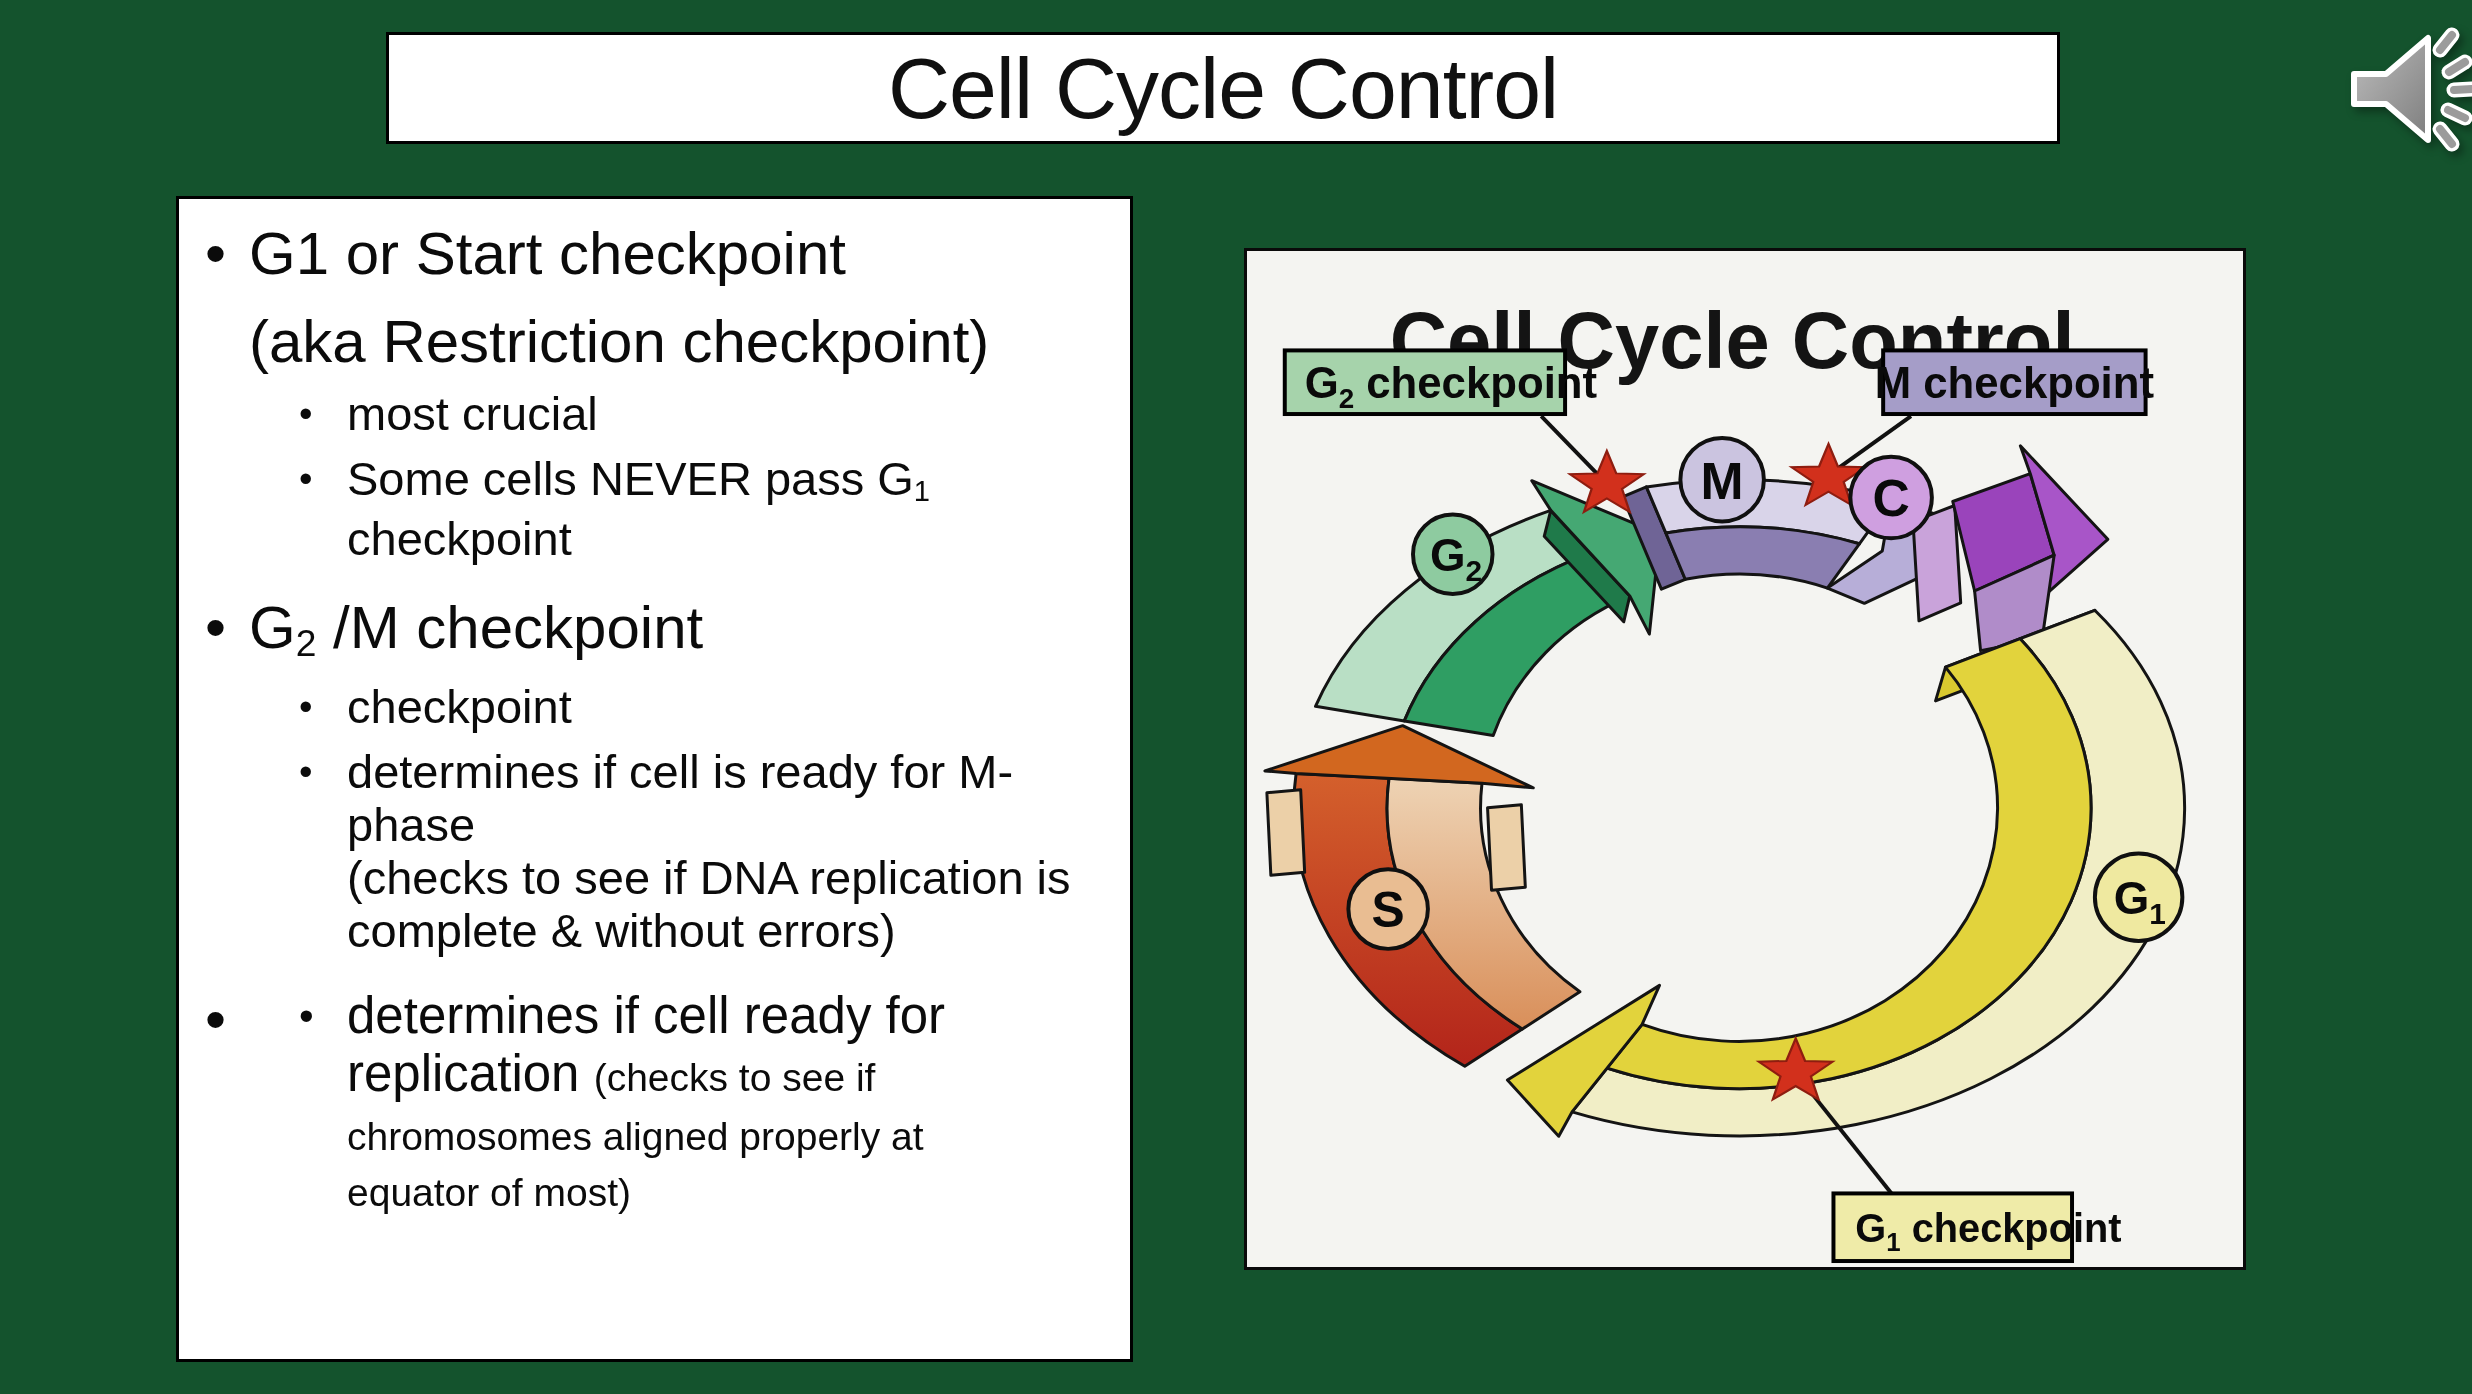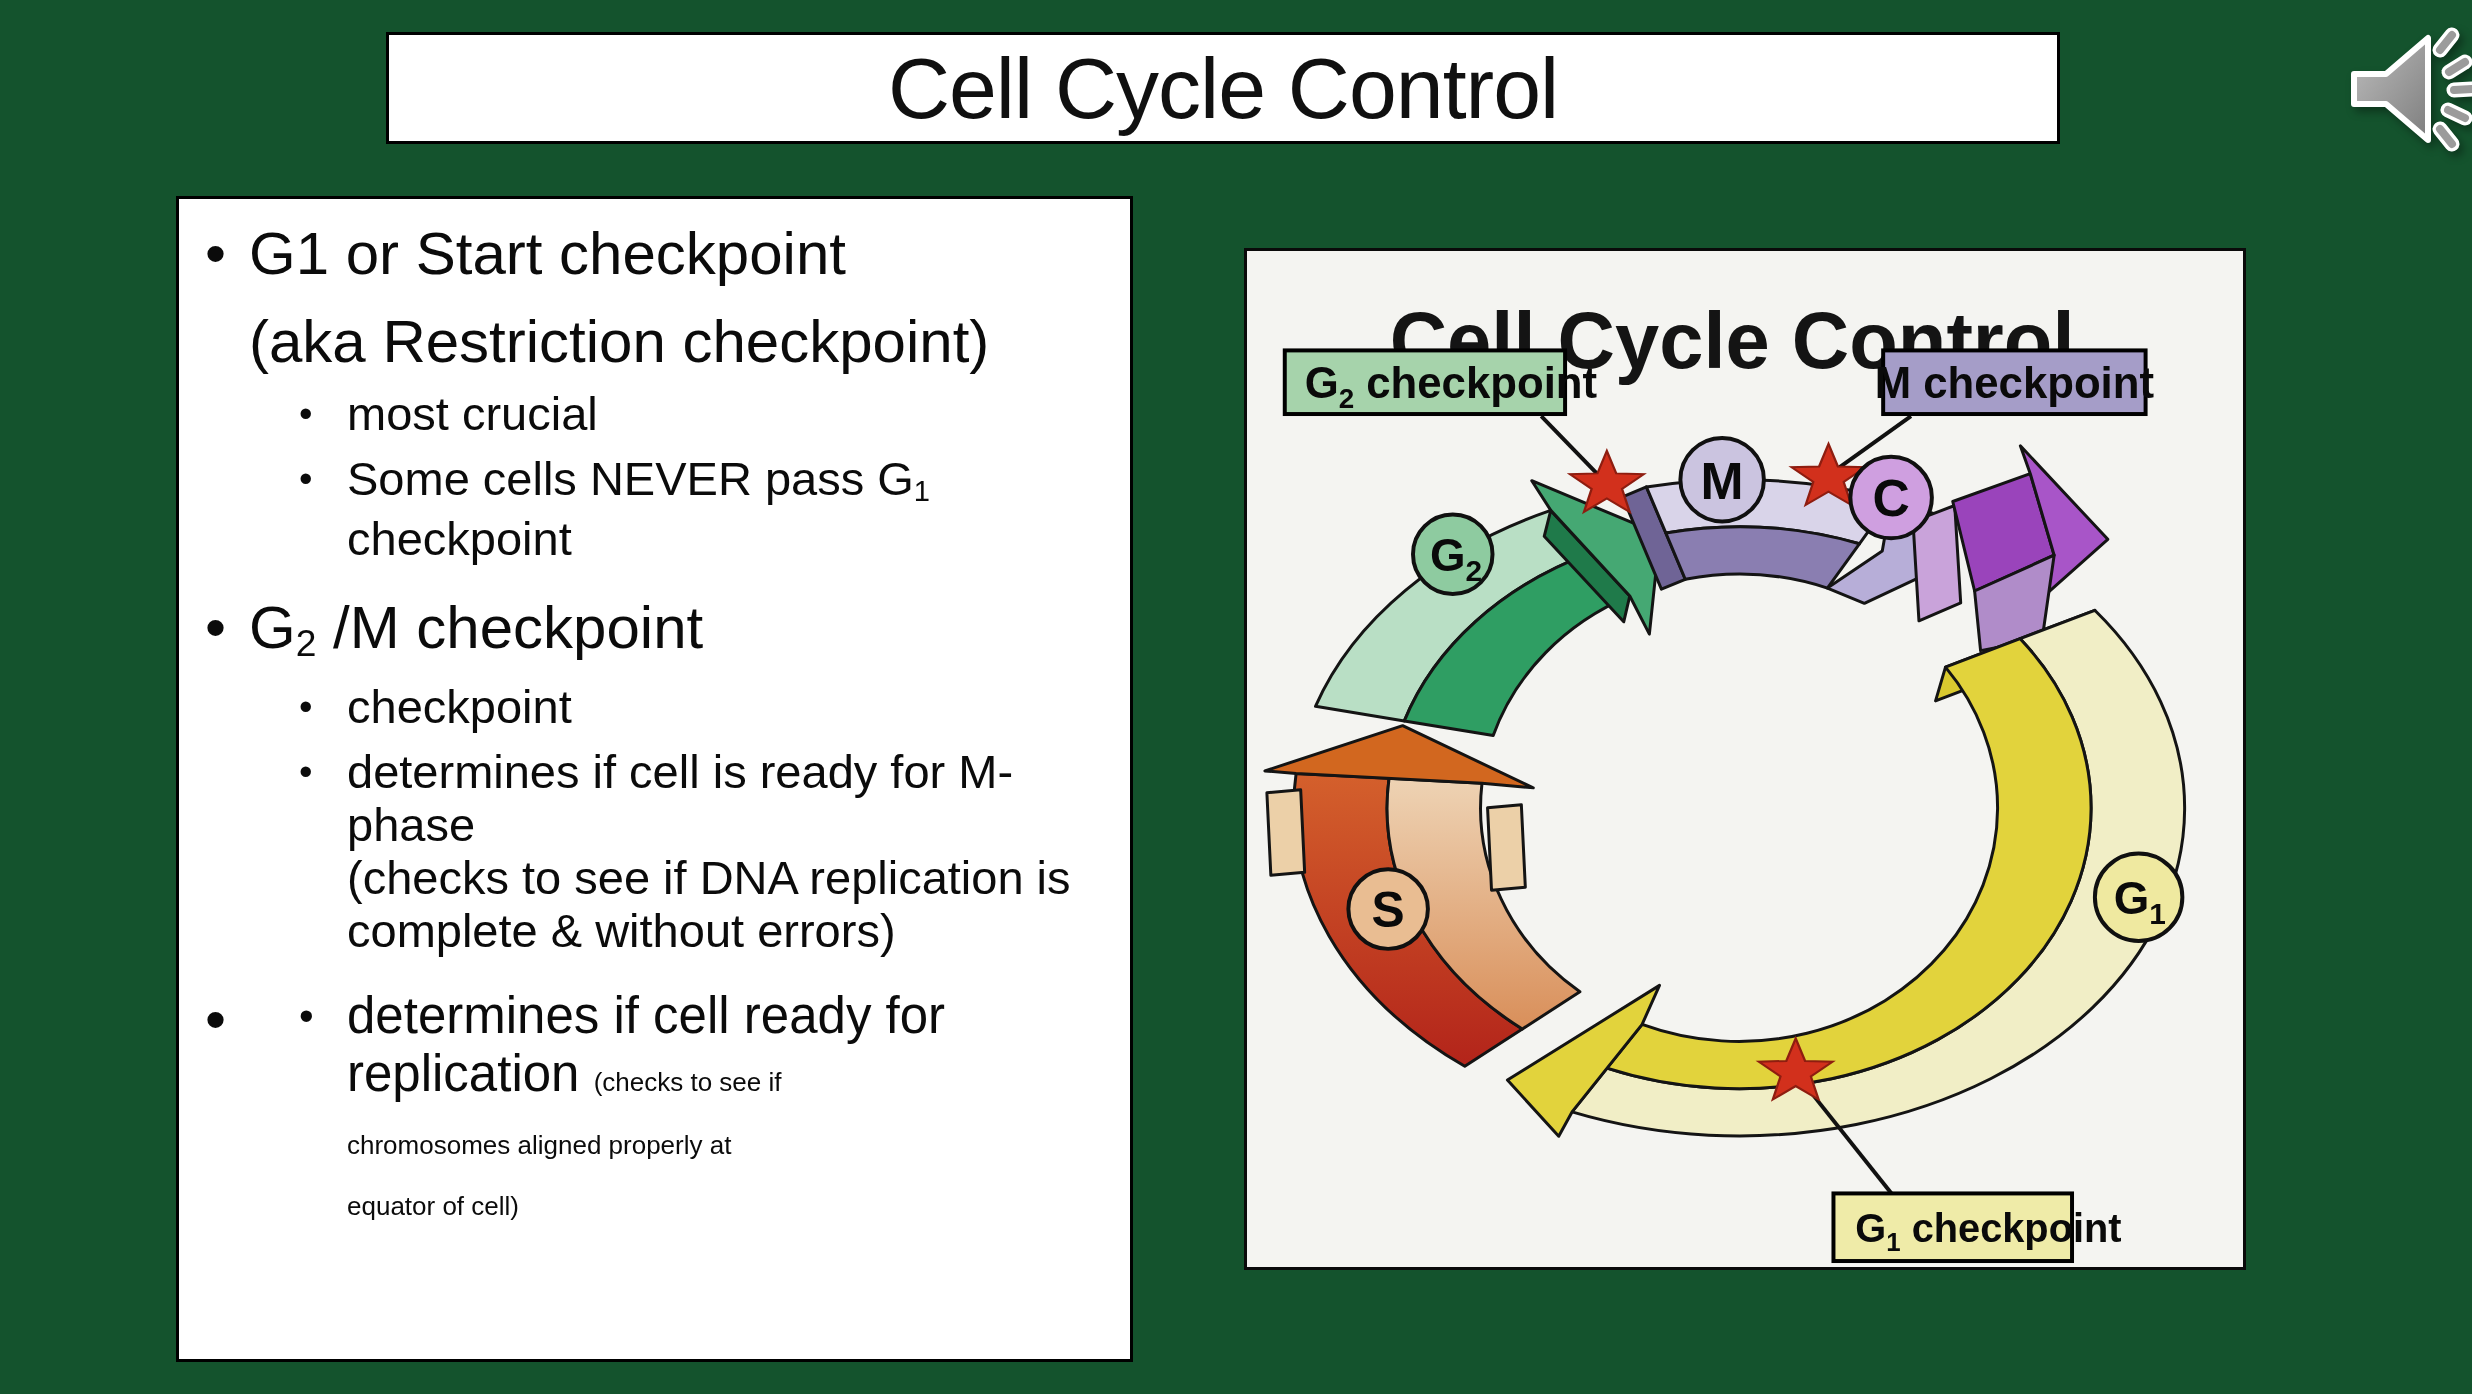--- a/index.html
+++ b/index.html
@@ -17,21 +17,21 @@
   .audio-wrap svg{filter:drop-shadow(4px 5px 4px rgba(0,0,0,0.35));}
 
   
   .content-box{position:absolute;left:176px;top:196px;width:957px;height:1166px;
                background:#ffffff;border:3px solid #000;box-sizing:border-box;
                padding-top:22px;overflow:hidden;}
   .line{position:relative;}
   .l1{font-size:60px;line-height:66px;padding-left:70px;}
   .l2{font-size:47px;line-height:53px;padding-left:168px;}
   .l2.emph{font-size:51px;line-height:58px;}
-  .small-seg{font-size:26px;}
+  .small-seg{font-size:39px;}
   .bullet{position:absolute;}
   .l1 .bullet{left:26px;}
   .l2 .bullet{left:120px;font-size:0.82em;}
   .gap-lg{margin-top:30px;}
   .gap-md{margin-top:22px;}
   .gap-sm{margin-top:12px;}
   .subscript{font-size:0.62em;position:relative;bottom:-0.22em;}
 
   
   .image-box{position:absolute;left:1244px;top:248px;width:1002px;height:1022px;
@@ -84,21 +84,21 @@
         <div class="line l1 gap-lg"><span class="bullet">•</span><span>G</span><span class="subscript">2</span><span> /M  checkpoint</span></div>
         <div class="line l2 gap-sm"><span class="bullet">•</span></div>
         <div class="line l2 cont"><span>checkpoint</span></div>
         <div class="line l2 gap-sm"><span class="bullet">•</span><span> determines if cell is ready for M-phase</span></div>
         <div class="line l2 cont"><span>(checks to see if DNA replication is</span></div>
         <div class="line l2 cont"><span>complete &amp; without errors)</span></div>
         <div class="line l1 gap-lg"><span class="bullet">•</span></div>
         <div class="line l2 emph gap-sm"><span class="bullet">•</span><span>determines if cell ready for</span></div>
         <div class="line l2 cont emph"><span>replication </span><span class="small-seg">(checks to see if</span></div>
         <div class="line l2 cont"><span class="small-seg">chromosomes aligned properly at</span></div>
-        <div class="line l2 cont"><span class="small-seg">equator of cell)</span></div>
+        <div class="line l2 cont"><span class="small-seg">equator of most)</span></div>
       </div>
   </div>
 
   <div class="image-box">
     <svg viewBox="0 0 1002 1022" preserveAspectRatio="none">
       <defs>
         <path id="star" d="M0,-34 L8.2,-11.3 L32.3,-10.5 L13.3,4.3 L20,27.5 L0,14 L-20,27.5 L-13.3,4.3 L-32.3,-10.5 L-8.2,-11.3 Z"></path>
         <linearGradient id="sog" x1="0" y1="1" x2="0" y2="0">
           <stop offset="0" stop-color="#b3241a"></stop>
             <stop offset="1" stop-color="#d4602c"></stop>

